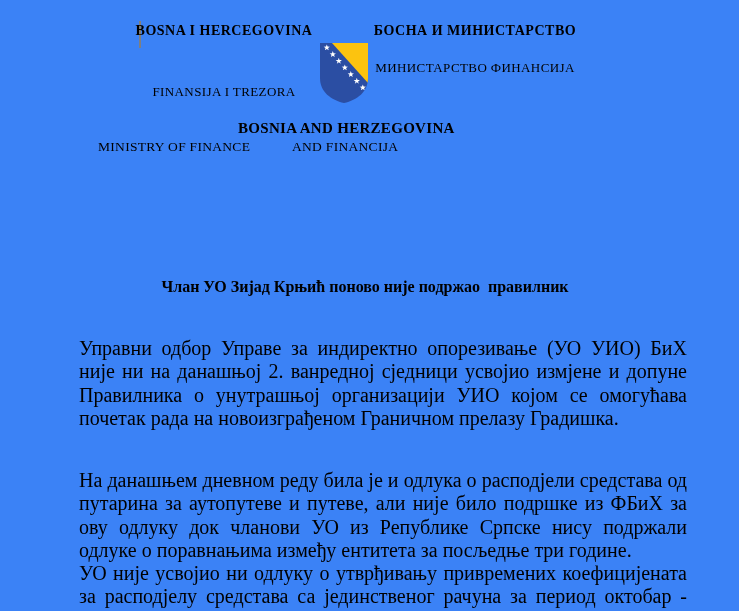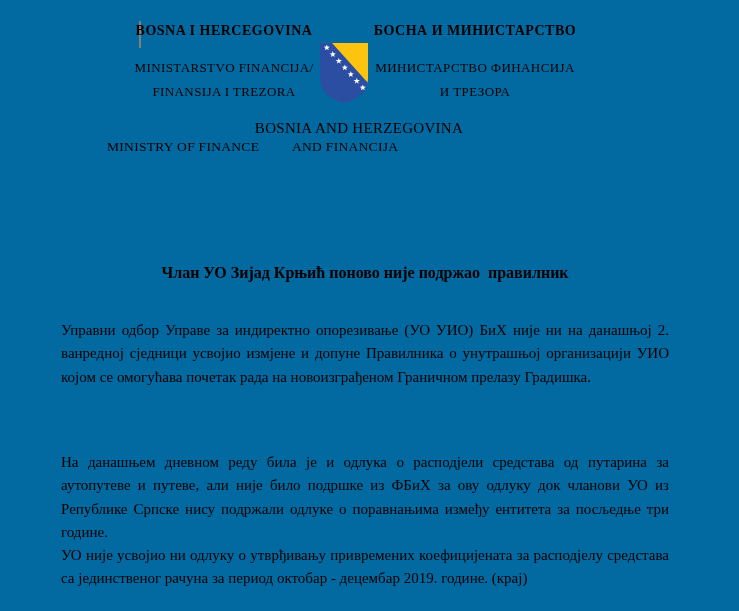--- a/index.html
+++ b/index.html
@@ -4,21 +4,21 @@
 <style>
   html, body {
     margin: 0;
     padding: 0;
     background: #ffffff;
   }
   .page {
     position: relative;
     width: 739px;
     height: 611px;
-    background: #0369a1;
+    background: #3b82f6;
     font-family: "Liberation Serif", "DejaVu Serif", serif;
     color: #000000;
     overflow: hidden;
   }
   .abs { position: absolute; }
 
   
   .cursor {
     left: 139px; top: 21px;
     width: 2px; height: 27px;
@@ -40,77 +40,75 @@
   .col-cyr   { left: 354px; }
   .row-1 { top: 23px; }
   .row-2 { top: 60px; }
   .row-3 { top: 84px; text-align: center; }
 
   .emblem { left: 318px; top: 42px; }
 
   .eng-country {
     left: 238px; top: 120px;
     width: 242px;
-    text-align: center;
-    font-weight: normal;
+    text-align: left;
+    font-weight: bold;
     font-size: 15px;
     letter-spacing: 0.3px;
     white-space: nowrap;
   }
   .eng-min {
     top: 139px;
     font-size: 13.5px;
     letter-spacing: 0.3px;
     white-space: nowrap;
   }
-  .eng-min-left  { left: 107px; }
+  .eng-min-left  { left: 98px; }
   .eng-min-right { left: 292px; }
 
   
   .dateline {
     left: 61px; top: 224px;
     font-size: 16px;
     white-space: nowrap;
   }
   .doc-title {
-    left: 61px; top: 260px;
+    left: 61px; top: 274px;
     width: 608px;
     text-align: center;
     font-weight: bold;
     font-size: 16px;
     line-height: 25px;
   }
   .doc-title div { white-space: pre-wrap; }
   .para {
     left: 61px;
     width: 608px;
-    margin: 0;
-    font-size: 15px;
+    margin: 18px;
+    font-size: 20px;
     line-height: 23.4px;
     text-align: justify;
   }
   .p1 { top: 319px; }
   .p2 { top: 393px; }
   .p3 { top: 451px; }
   .p4 { top: 544px; }
 </style>
 </head>
 <body>
 
 <div class="page">
 
   <div class="abs cursor"></div>
 
   <div class="abs hdr-line hdr-bold col-latin row-1">BOSNA I HERCEGOVINA</div>
-  <div class="abs hdr-line col-latin row-2">MINISTARSTVO FINANCIJA/</div>
   <div class="abs hdr-line col-latin row-3">FINANSIJA I TREZORA</div>
 
   <div class="abs hdr-line hdr-bold col-cyr row-1">БОСНА И МИНИСТАРСТВО</div>
   <div class="abs hdr-line col-cyr row-2">МИНИСТАРСТВО ФИНАНСИЈА</div>
-  <div class="abs hdr-line col-cyr row-3">И ТРЕЗОРА</div>
 
   <svg class="abs emblem" width="52" height="62" viewBox="0 0 52 62">
     <defs>
       <polygon id="star" points="0,-3.3 0.79,-1.09 3.14,-1.02 1.28,0.42 1.94,2.67 0,1.35 -1.94,2.67 -1.28,0.42 -3.14,-1.02 -0.79,-1.09"></polygon>
       <clipPath id="shieldClip">
         <path d="M2,1 H50 V36 C50,50 39,58 26,61 C13,58 2,50 2,36 Z"></path>
       </clipPath>
     </defs>
     <path d="M2,1 H50 V36 C50,50 39,58 26,61 C13,58 2,50 2,36 Z" fill="#2b4ea3"></path>
     <g clip-path="url(#shieldClip)">

